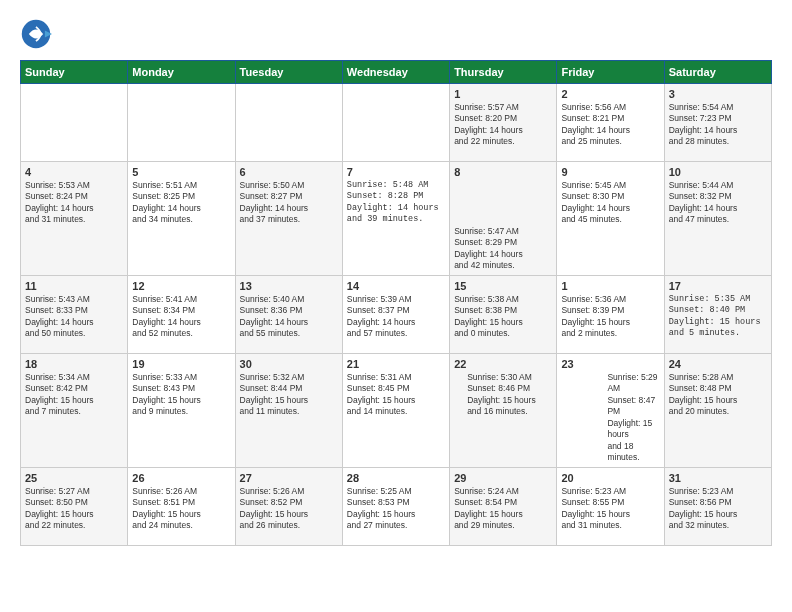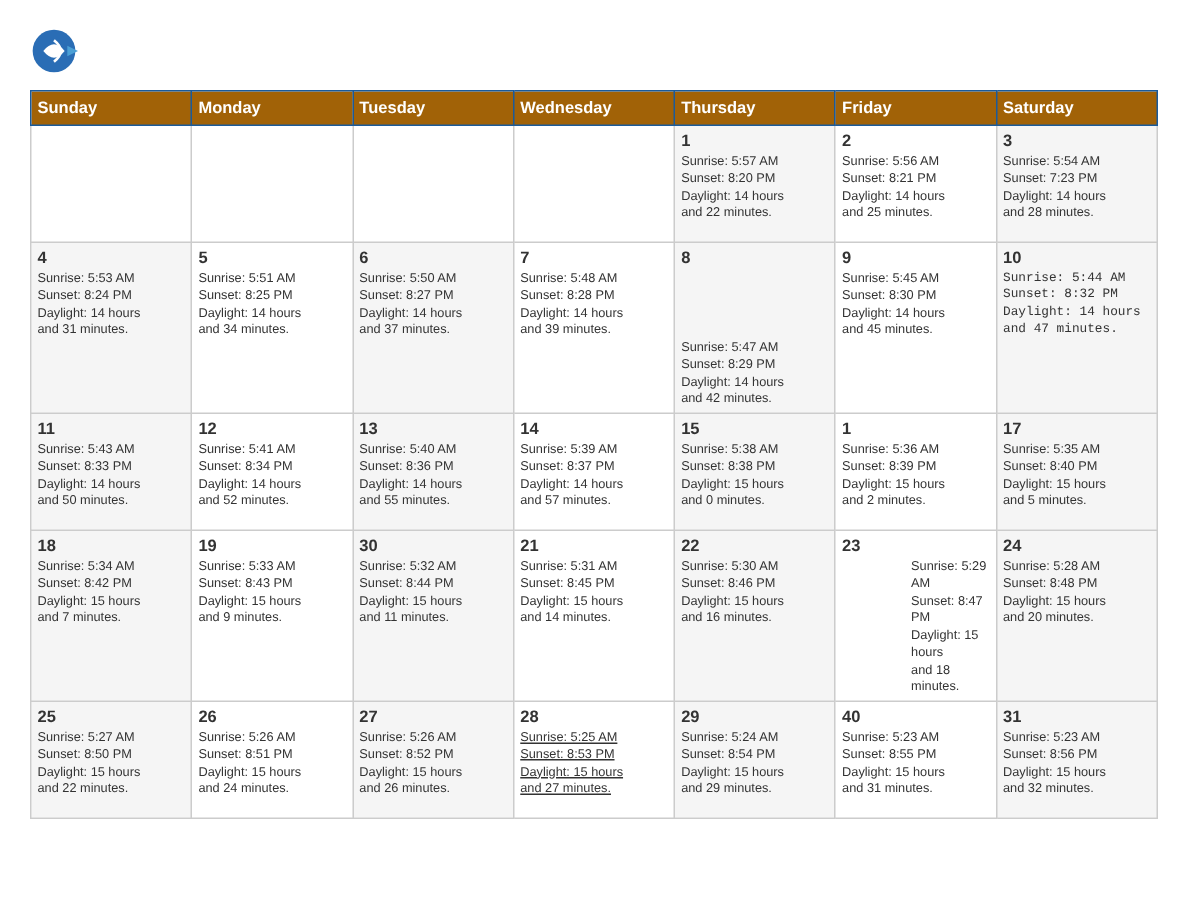--- a/index.html
+++ b/index.html
@@ -58,21 +58,21 @@
     .cal-subtitle {
       font-size: 14px;
       color: #333;
     }
     table {
       width: 100%;
       border-collapse: collapse;
       table-layout: fixed;
     }
     thead tr th {
-      background: #a16207;
+      background: #15803d;
       color: #fff;
       font-size: 11px;
       font-weight: bold;
       padding: 5px 4px;
       text-align: left;
       border: 1px solid #1a5a9a;
     }
     tbody tr td {
       border: 1px solid #ccc;
       vertical-align: top;
@@ -187,42 +187,42 @@
           </td>
           <td>
             <span class="day-num">6</span>
             <div class="day-info" style="white-space: pre-line;">Sunrise: 5:50 AM
 Sunset: 8:27 PM
 Daylight: 14 hours
 and 37 minutes.</div>
           </td>
           <td>
             <span class="day-num">7</span>
-            <div class="day-info" style="white-space: pre-line;">Sunrise: 5:48 AM
+            <div class="day-info" style="white-space: pre-line; font-family: Liberation Mono, monospace;">Sunrise: 5:48 AM
 Sunset: 8:28 PM
 Daylight: 14 hours
 and 39 minutes.</div>
           </td>
           <td>
             <span class="day-num">8</span>
             <div class="day-info" style="white-space: pre-line; margin-top: 48px;">Sunrise: 5:47 AM
 Sunset: 8:29 PM
 Daylight: 14 hours
 and 42 minutes.</div>
           </td>
           <td>
             <span class="day-num">9</span>
             <div class="day-info" style="white-space: pre-line;">Sunrise: 5:45 AM
 Sunset: 8:30 PM
 Daylight: 14 hours
 and 45 minutes.</div>
           </td>
           <td>
             <span class="day-num">10</span>
-            <div class="day-info" style="white-space: pre-line; font-family: Liberation Mono, monospace;">Sunrise: 5:44 AM
+            <div class="day-info" style="white-space: pre-line;">Sunrise: 5:44 AM
 Sunset: 8:32 PM
 Daylight: 14 hours
 and 47 minutes.</div>
           </td>
         </tr>
         <tr>
           <td>
             <span class="day-num">11</span>
             <div class="day-info" style="white-space: pre-line;">Sunrise: 5:43 AM
 Sunset: 8:33 PM
@@ -259,21 +259,21 @@
           </td>
           <td>
             <span class="day-num">1</span>
             <div class="day-info" style="white-space: pre-line;">Sunrise: 5:36 AM
 Sunset: 8:39 PM
 Daylight: 15 hours
 and 2 minutes.</div>
           </td>
           <td>
             <span class="day-num">17</span>
-            <div class="day-info" style="white-space: pre-line;">Sunrise: 5:35 AM
+            <div class="day-info" style="white-space: pre-line; font-family: Liberation Mono, monospace;">Sunrise: 5:35 AM
 Sunset: 8:40 PM
 Daylight: 15 hours
 and 5 minutes.</div>
           </td>
         </tr>
         <tr>
           <td>
             <span class="day-num">18</span>
             <div class="day-info" style="white-space: pre-line;">Sunrise: 5:34 AM
 Sunset: 8:42 PM
@@ -296,21 +296,21 @@
           </td>
           <td>
             <span class="day-num">21</span>
             <div class="day-info" style="white-space: pre-line;">Sunrise: 5:31 AM
 Sunset: 8:45 PM
 Daylight: 15 hours
 and 14 minutes.</div>
           </td>
           <td>
             <span class="day-num">22</span>
-            <div class="day-info" style="white-space: pre-line;">Sunrise: 5:30 AM
+            <div class="day-info" style="white-space: pre-line; margin-left: 13px;">Sunrise: 5:30 AM
 Sunset: 8:46 PM
 Daylight: 15 hours
 and 16 minutes.</div>
           </td>
           <td>
             <span class="day-num">23</span>
             <div class="day-info" style="white-space: pre-line; margin-left: 46px;">Sunrise: 5:29 AM
 Sunset: 8:47 PM
 Daylight: 15 hours
 and 18 minutes.</div>
@@ -340,34 +340,34 @@
           </td>
           <td>
             <span class="day-num">27</span>
             <div class="day-info" style="white-space: pre-line;">Sunrise: 5:26 AM
 Sunset: 8:52 PM
 Daylight: 15 hours
 and 26 minutes.</div>
           </td>
           <td>
             <span class="day-num">28</span>
-            <div class="day-info" style="white-space: pre-line; text-decoration: underline;">Sunrise: 5:25 AM
+            <div class="day-info" style="white-space: pre-line;">Sunrise: 5:25 AM
 Sunset: 8:53 PM
 Daylight: 15 hours
 and 27 minutes.</div>
           </td>
           <td>
             <span class="day-num">29</span>
             <div class="day-info" style="white-space: pre-line;">Sunrise: 5:24 AM
 Sunset: 8:54 PM
 Daylight: 15 hours
 and 29 minutes.</div>
           </td>
           <td>
-            <span class="day-num">40</span>
+            <span class="day-num">20</span>
             <div class="day-info" style="white-space: pre-line;">Sunrise: 5:23 AM
 Sunset: 8:55 PM
 Daylight: 15 hours
 and 31 minutes.</div>
           </td>
           <td>
             <span class="day-num">31</span>
             <div class="day-info" style="white-space: pre-line;">Sunrise: 5:23 AM
 Sunset: 8:56 PM
 Daylight: 15 hours

